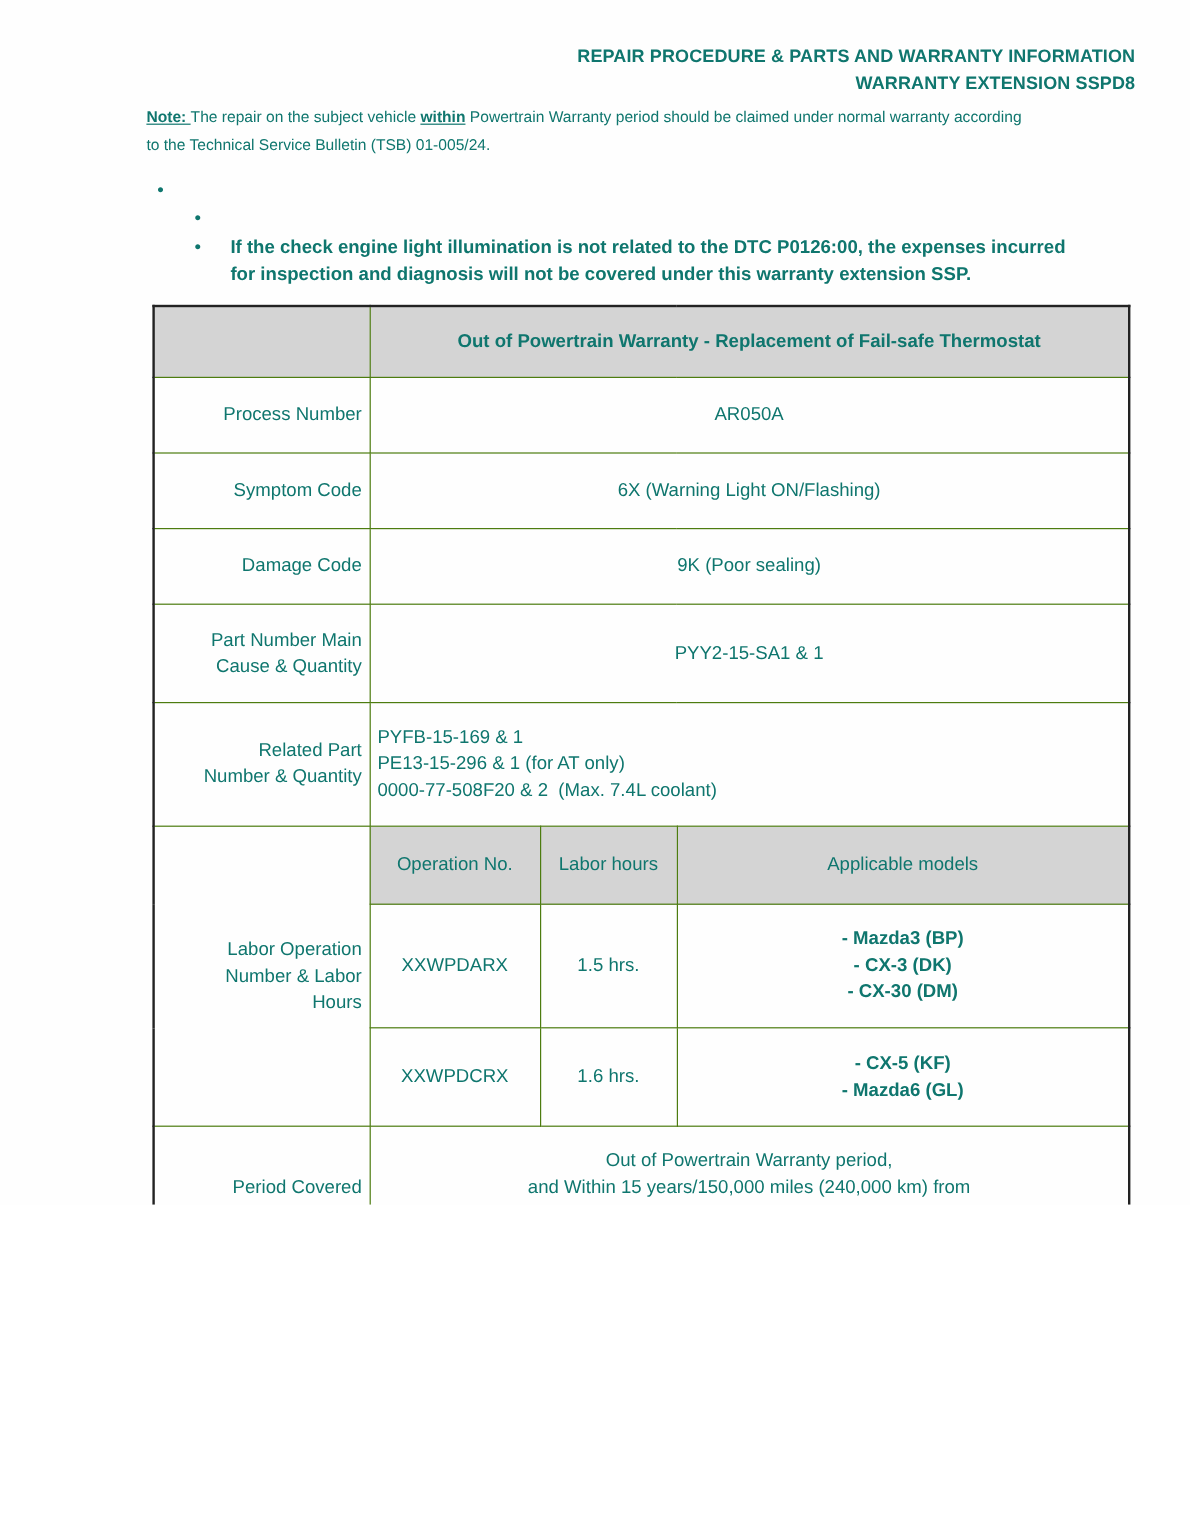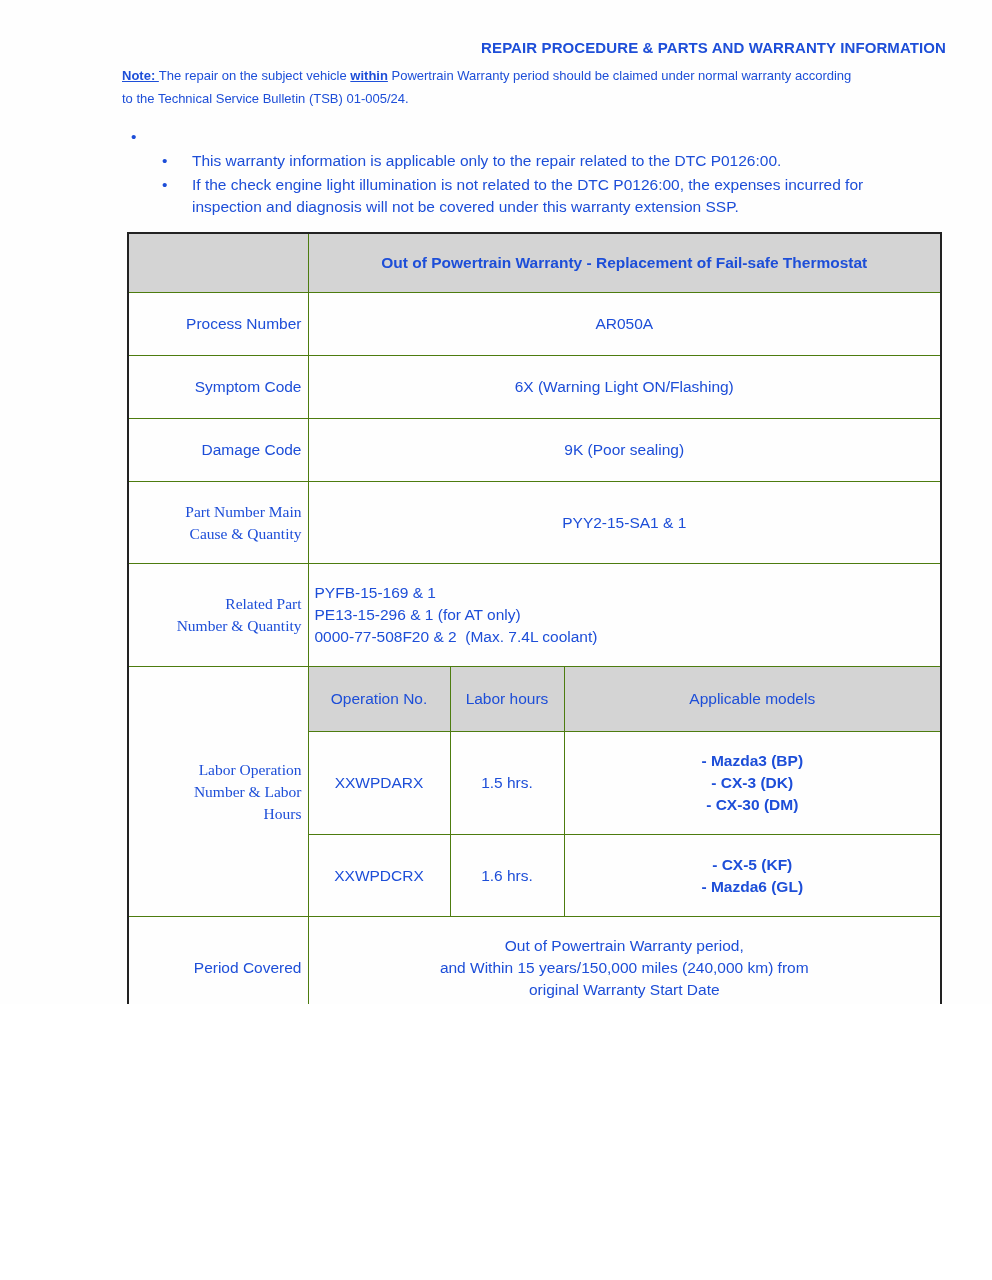--- a/index.html
+++ b/index.html
@@ -1,50 +1,50 @@
 <!DOCTYPE html>
 <html><head>
 <meta charset="utf-8">
 <style>
   html,body { margin:0; padding:0; background:#ffffff; }
   .page {
     position:relative; width:992px; height:1004px; background:#fefefe;
-    font-family:"Liberation Sans", sans-serif; color:#1d4ed8; overflow:hidden;
+    font-family:"Liberation Sans", sans-serif; color:#0f766e; overflow:hidden;
   }
   .doc-header {
     padding-top:37px; margin-right:46px; text-align:right;
     font-weight:bold; font-size:15px; line-height:22px; letter-spacing:0.1px;
   }
   .section-title {
     margin:52px 0 0 118px; font-size:16.5px; font-weight:bold; letter-spacing:0.1px;
   }
   .note {
     margin:5px 0 0 122px; width:742px; font-size:13px; line-height:23px;
   }
   .u-bold { font-weight:bold; text-decoration:underline; }
-  .b { font-weight:normal; }
+  .b { font-weight:bold; }
   .bullets { margin-top:16px; font-size:15.5px; line-height:22px; }
   .bullet-row { display:flex; margin-left:131px; }
   .bullet-row .glyph { width:24px; flex:0 0 24px; }
   .bullet-row .btext { width:746px; }
   .sub-row { display:flex; margin-left:162px; margin-top:2px; }
   .sub-row .glyph { width:30px; flex:0 0 30px; }
   .sub-row .btext { width:716px; }
   .warranty-table {
     margin:14px 0 0 127px; border-collapse:collapse; table-layout:fixed;
     width:813px; font-size:15.5px; border:2px solid #222222;
   }
   .warranty-table td {
     border:1px solid #4d7c0f; padding:18px 6px; vertical-align:middle; line-height:22px;
   }
   .gray { background:#d4d4d4; }
   .center { text-align:center; }
   .thead { font-weight:bold; height:38px; }
   .label-cell { padding-left:9px;text-align:right; }
-  .label-cell div { white-space:nowrap;font-family:Liberation Serif, serif; }
+  .label-cell div { white-space:nowrap; }
   .h-sm { height:26px; }
   .h-part { height:45px; }
   .h-rel { height:65px; }
   .h-labhead { height:28px; }
   .h-lab1 { height:66px; }
   .h-lab2 { height:45px; }
   .h-period { height:66px; }
   .related-cell { text-align:left; padding-left:196px; line-height:23px; }
   .related-cell div { white-space:nowrap; }
   .models-cell { text-align:center; padding-left:14px; line-height:23px;font-weight:bold; }
@@ -54,34 +54,34 @@
     position:absolute; top:1195px; right:67px; font-size:20px;
   }
 </style>
 </head>
 <body>
 
 <div class="page">
 
   <div class="doc-header">
     <div>REPAIR PROCEDURE &amp; PARTS AND WARRANTY INFORMATION</div>
+    <div>WARRANTY EXTENSION SSPD8</div>
   </div>
 
 
   <div class="note">
     <span class="u-bold">Note: </span><span>The repair on the subject vehicle </span><span class="u-bold">within</span><span> Powertrain Warranty period should be claimed under normal warranty according to the Technical Service Bulletin (TSB) 01-005/24.</span>
   </div>
 
   <div class="bullets">
     <div class="bullet-row">
       <span class="glyph">•</span>
     </div>
     <div class="sub-row">
       <span class="glyph">•</span>
-      <div class="btext">This warranty information is applicable only to the repair related to the DTC P0126:00.</div>
     </div>
     <div class="sub-row">
       <span class="glyph">•</span>
       <div class="btext b">If the check engine light illumination is not related to the DTC P0126:00, the expenses incurred for inspection and diagnosis will not be covered under this warranty extension SSP.</div>
     </div>
   </div>
 
   <table class="warranty-table">
     <colgroup>
       <col style="width:180px">

